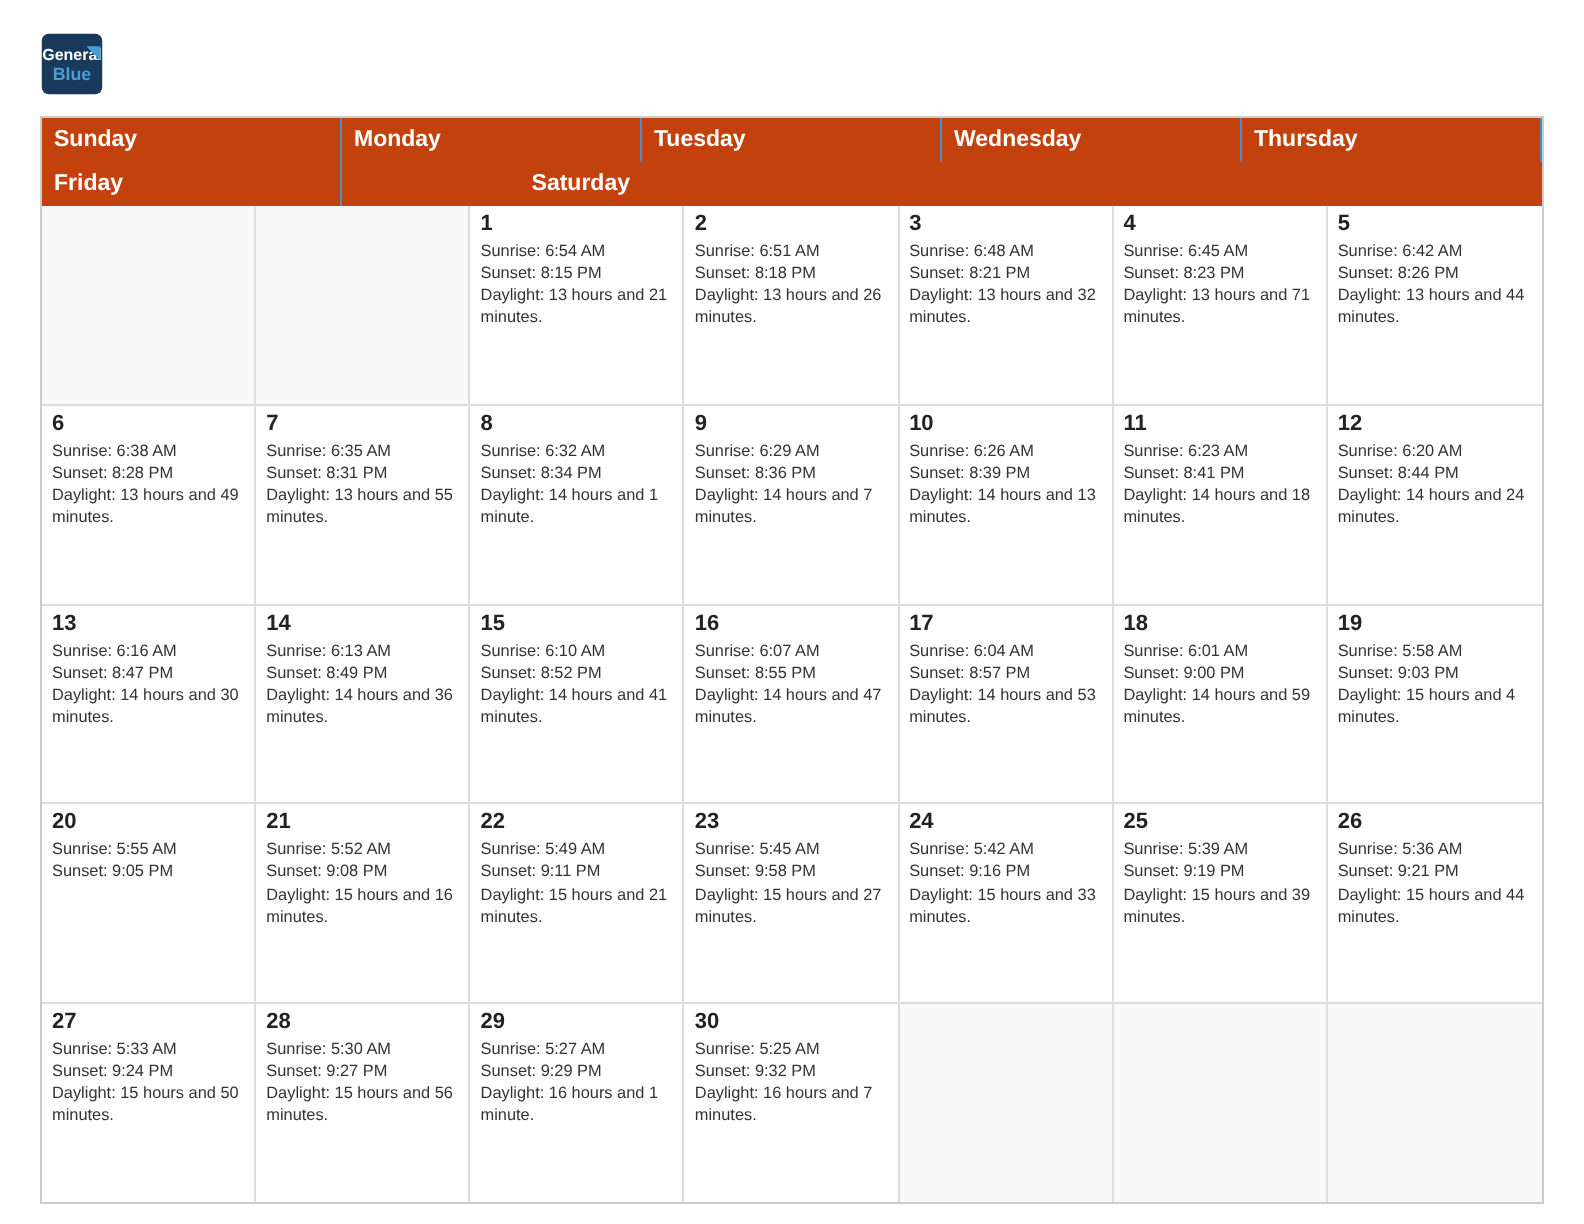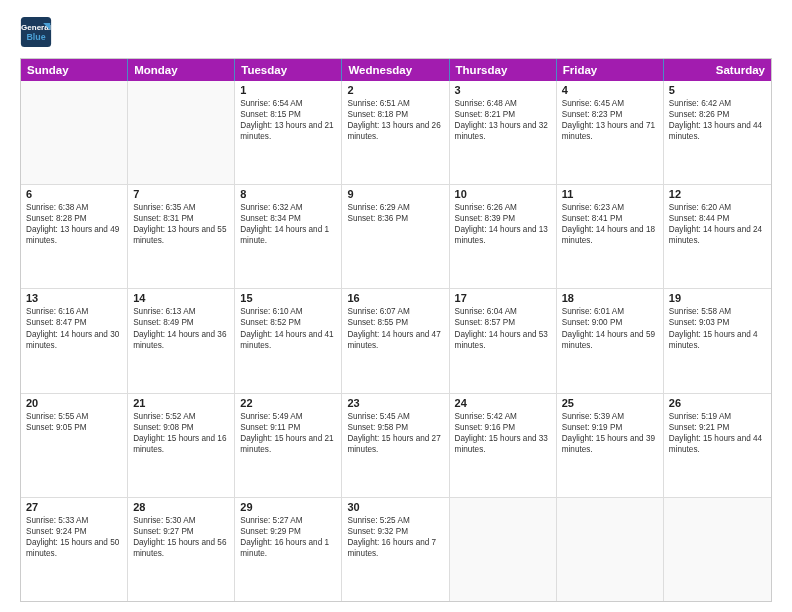--- a/index.html
+++ b/index.html
@@ -45,22 +45,22 @@
       color: #333;
     }
     .calendar {
       flex: 1;
       display: flex;
       flex-direction: column;
       border: 1px solid #ccc;
     }
     .cal-header {
       display: grid;
-      grid-template-columns: repeat(7, 1fr);
-      background: #a21caf;
+      grid-template-columns: repeat(5, 1fr);
+      background: #c2410c;
     }
     .cal-header-cell {
       color: #fff;
       font-size: 11.5px;
       font-weight: bold;
       padding: 5px 6px;
       border-right: 1px solid #4a8cc4;
     }
     .cal-header-cell:last-child { border-right: none; text-align: right; }
     .cal-body {
@@ -176,20 +176,21 @@
           <div class="cal-cell">
             <div class="day-num">8</div>
             <div class="cell-line">Sunrise: 6:32 AM</div>
             <div class="cell-line">Sunset: 8:34 PM</div>
             <div class="cell-line">Daylight: 14 hours and 1 minute.</div>
           </div>
           <div class="cal-cell">
             <div class="day-num">9</div>
             <div class="cell-line">Sunrise: 6:29 AM</div>
             <div class="cell-line">Sunset: 8:36 PM</div>
+            <div class="cell-line">Daylight: 14 hours and 7 minutes.</div>
           </div>
           <div class="cal-cell">
             <div class="day-num">10</div>
             <div class="cell-line">Sunrise: 6:26 AM</div>
             <div class="cell-line">Sunset: 8:39 PM</div>
             <div class="cell-line">Daylight: 14 hours and 13 minutes.</div>
           </div>
           <div class="cal-cell">
             <div class="day-num">11</div>
             <div class="cell-line">Sunrise: 6:23 AM</div>
@@ -278,21 +279,21 @@
             <div class="cell-line">Daylight: 15 hours and 33 minutes.</div>
           </div>
           <div class="cal-cell">
             <div class="day-num">25</div>
             <div class="cell-line">Sunrise: 5:39 AM</div>
             <div class="cell-line">Sunset: 9:19 PM</div>
             <div class="cell-line">Daylight: 15 hours and 39 minutes.</div>
           </div>
           <div class="cal-cell">
             <div class="day-num">26</div>
-            <div class="cell-line">Sunrise: 5:19 AM</div>
+            <div class="cell-line">Sunrise: 5:36 AM</div>
             <div class="cell-line">Sunset: 9:21 PM</div>
             <div class="cell-line">Daylight: 15 hours and 44 minutes.</div>
           </div>
         </div>
         <div class="cal-row">
           <div class="cal-cell">
             <div class="day-num">27</div>
             <div class="cell-line">Sunrise: 5:33 AM</div>
             <div class="cell-line">Sunset: 9:24 PM</div>
             <div class="cell-line">Daylight: 15 hours and 50 minutes.</div>

